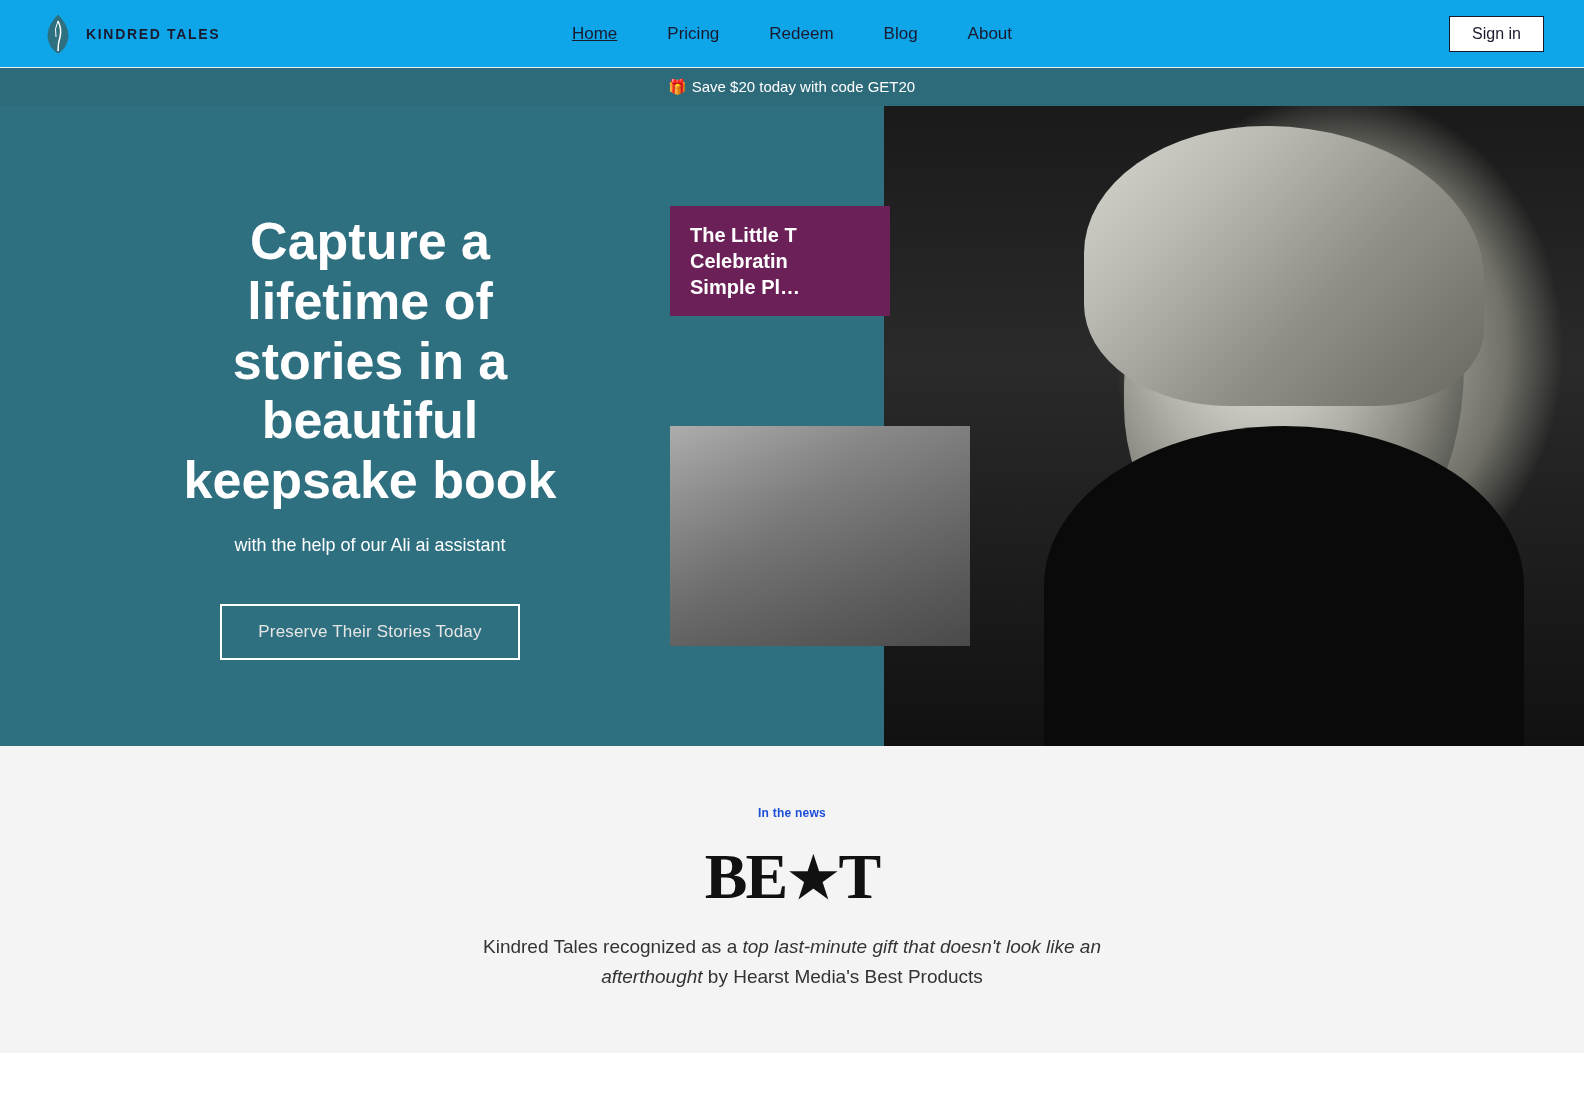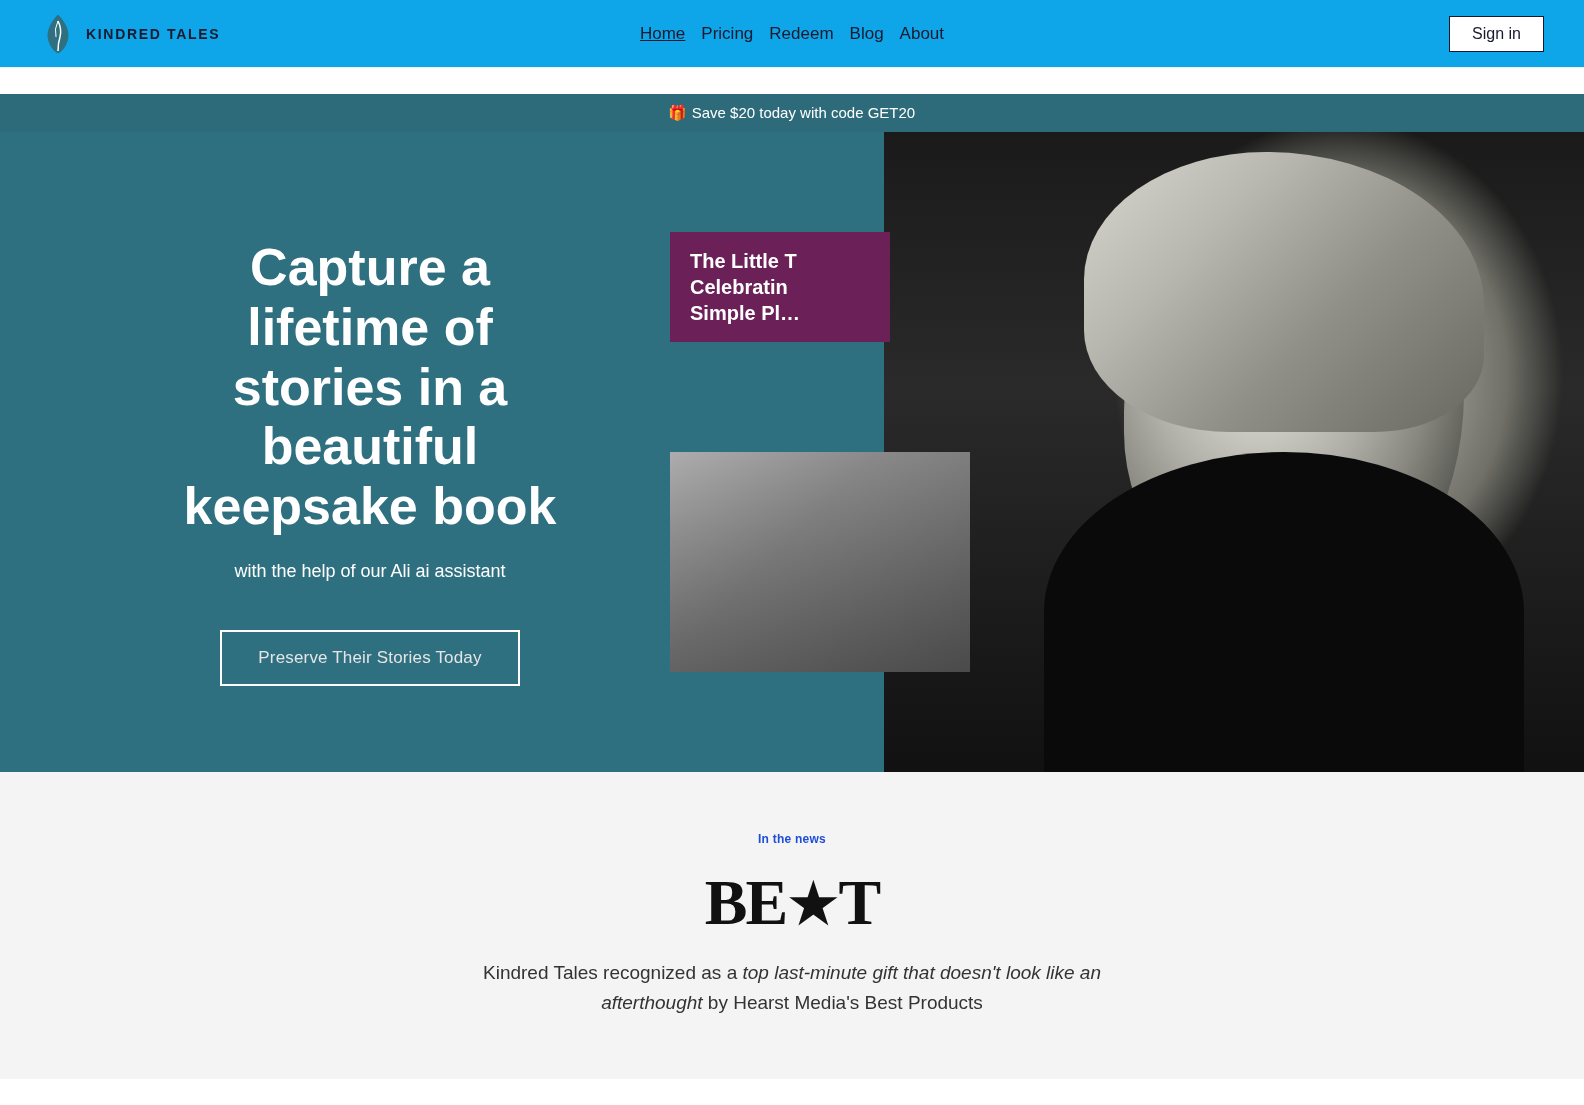--- a/index.html
+++ b/index.html
@@ -30,21 +30,21 @@
     .nav-logo-text {
       font-size: 14px;
       font-weight: 700;
       letter-spacing: 0.12em;
       color: #1a1a2e;
       text-transform: uppercase;
     }
     .nav-links {
       display: flex;
       align-items: center;
-      gap: 16px;
+      gap: 50px;
       list-style: none;
       position: absolute;
       left: 50%;
       transform: translateX(-50%);
     }
     .nav-links a {
       text-decoration: none;
       color: #1a1a2e;
       font-size: 17px;
       font-weight: 400;
@@ -64,21 +64,20 @@
       color: #1a1a2e;
     }
 
     
     .promo-banner {
       background: #2e6b7a;
       text-align: center;
       padding: 10px 0;
       color: #fff;
       font-size: 15px;
-      margin-top: 26px;
     }
 
     
     .hero {
       background: #2e7080;
       min-height: 640px;
       display: flex;
       align-items: stretch;
       position: relative;
       overflow: hidden;

